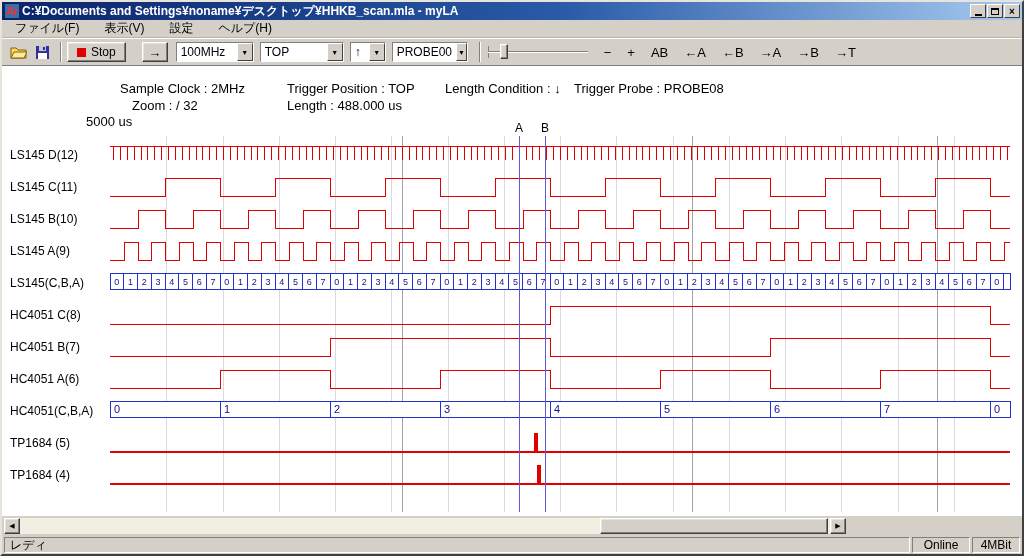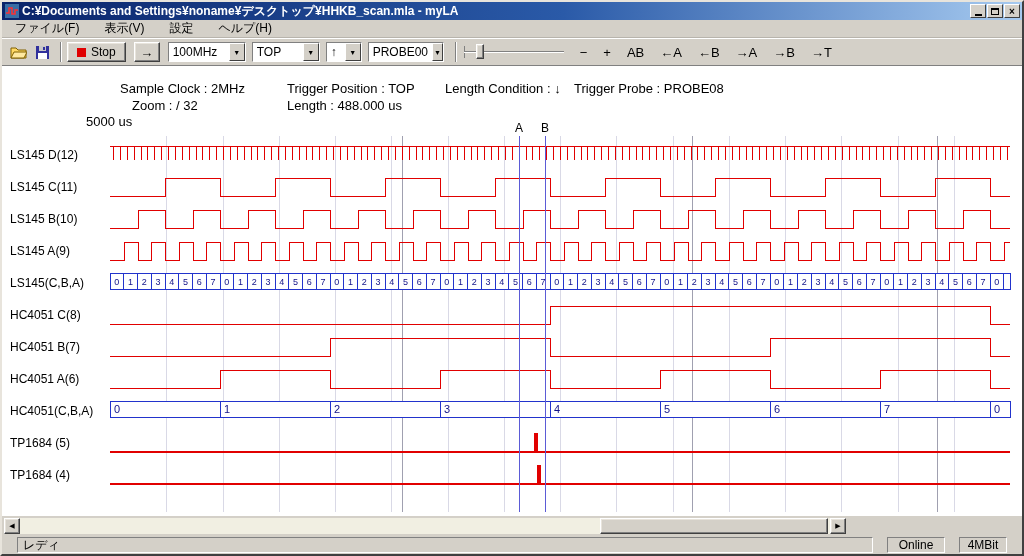--- a/index.html
+++ b/index.html
@@ -26,21 +26,21 @@
     display:flex;align-items:center;padding:0 6px;gap:11px;border-bottom:1px solid #b8b4ac}
   .menu-item{padding:1px 7px}
 
   
   .toolbar{position:absolute;left:0;top:36px;width:1020px;height:28px;background:#d4d0c8;
     display:flex;align-items:center;padding:0 5px;border-top:1px solid #fff;border-bottom:1px solid #808080}
   .tb-sep{width:2px;height:20px;border-left:1px solid #808080;border-right:1px solid #fff;margin:0 5px}
   .tb-icon{width:22px;height:22px;display:flex;align-items:center;justify-content:center;margin-right:2px}
   .btn3d{background:#d4d0c8;border:1px solid;border-color:#fff #404040 #404040 #fff;
     box-shadow:inset -1px -1px 0 #808080,inset 1px 1px 0 #e8e4dc}
-  .stop-btn{height:20px;display:flex;align-items:center;gap:5px;padding:0 9px;margin-right:8px}
+  .stop-btn{height:20px;display:flex;align-items:center;gap:5px;padding:0 9px;margin-right:16px}
   .stop-square{width:9px;height:9px;background:#e00000;display:inline-block}
   .run-btn{width:26px;height:20px;display:flex;align-items:center;justify-content:center;margin-right:8px;font-size:13px}
   .combo{display:flex;height:20px;margin-right:6px;border:1px solid;border-color:#808080 #fff #fff #808080;background:#fff}
   .combo-field{display:flex;align-items:center;padding:0 4px;font-size:12px;background:#fff}
   .combo-arrow{width:16px;background:#d4d0c8;border:1px solid;border-color:#fff #404040 #404040 #fff;
     display:flex;align-items:center;justify-content:center;font-size:7px}
   .slider{position:relative;width:100px;height:20px;margin:0 8px 0 2px}
   .slider-track{position:absolute;left:0;right:0;top:9px;height:2px;background:#808080;border-bottom:1px solid #fff}
   .slider-end{position:absolute;left:0;top:4px;width:1px;height:12px;background:#808080}
   .slider-thumb{position:absolute;left:12px;top:2px;width:8px;height:15px}
@@ -54,21 +54,21 @@
 
   
   .scrollrow{position:absolute;left:0;top:514px;width:1020px;height:20px;background:#d4d0c8}
   .hscroll{position:absolute;left:2px;top:2px;width:842px;height:16px;display:flex;background:#f1efe2}
   .sarrow{width:16px;height:16px;display:flex;align-items:center;justify-content:center;font-size:7px;color:#000}
   .strack{position:relative;flex:1;height:16px}
   .sthumb{position:absolute;left:580px;top:0;width:228px;height:16px}
 
   
   .statusbar{position:absolute;left:0;top:534px;width:1020px;height:18px;background:#d4d0c8;
-    display:flex;gap:14px;padding:1px 15px}
+    display:flex;gap:2px;padding:1px 2px}
   .spanel{border:1px solid;border-color:#808080 #fff #fff #808080;padding:0 5px;font-size:12px;
     display:flex;align-items:center;white-space:nowrap}
   .sleft{flex:1}
 </style>
 </head>
 <body>
 
 <div class="window">
 
   <div class="titlebar">
@@ -115,21 +115,21 @@
     <span class="tb-sep"></span>
     <span class="btn3d stop-btn">
       <span class="stop-square"></span>
       <span>Stop</span>
     </span>
     <span class="btn3d run-btn">→</span>
     <span class="combo" style="width:78px">
       <span class="combo-field" style="flex:1">100MHz</span>
       <span class="combo-arrow">▼</span>
     </span>
-    <span class="combo" style="width:68px">
+    <span class="combo" style="width:84px">
       <span class="combo-field" style="flex:1">TOP</span>
       <span class="combo-arrow">▼</span>
     </span>
     <span class="combo" style="width:36px">
       <span class="combo-field" style="flex:1">↑</span>
       <span class="combo-arrow">▼</span>
     </span>
     <span class="combo" style="width:76px">
       <span class="combo-field" style="flex:1">PROBE00</span>
       <span class="combo-arrow">▼</span>

